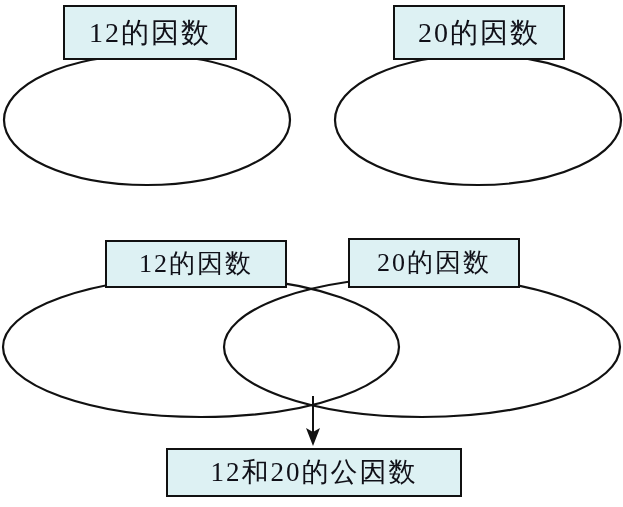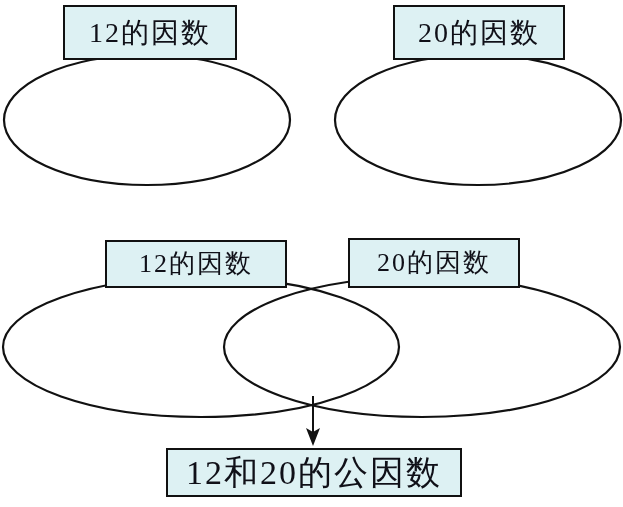--- a/index.html
+++ b/index.html
@@ -74,21 +74,21 @@
     width: 172px;
     height: 50px;
     font-size: 26px;
   }
   
   #label-result {
     left: 166px;
     top: 448px;
     width: 296px;
     height: 49px;
-    font-size: 34px;
+    font-size: 27px;
   }
 </style>
 </head>
 <body>
 
 <div id="canvas">
 
   <svg class="venn-svg" viewBox="0 0 623 507" xmlns="http://www.w3.org/2000/svg">
 
     <ellipse cx="147" cy="120" rx="143" ry="65" fill="none" stroke="#111111" stroke-width="2.2"></ellipse>

